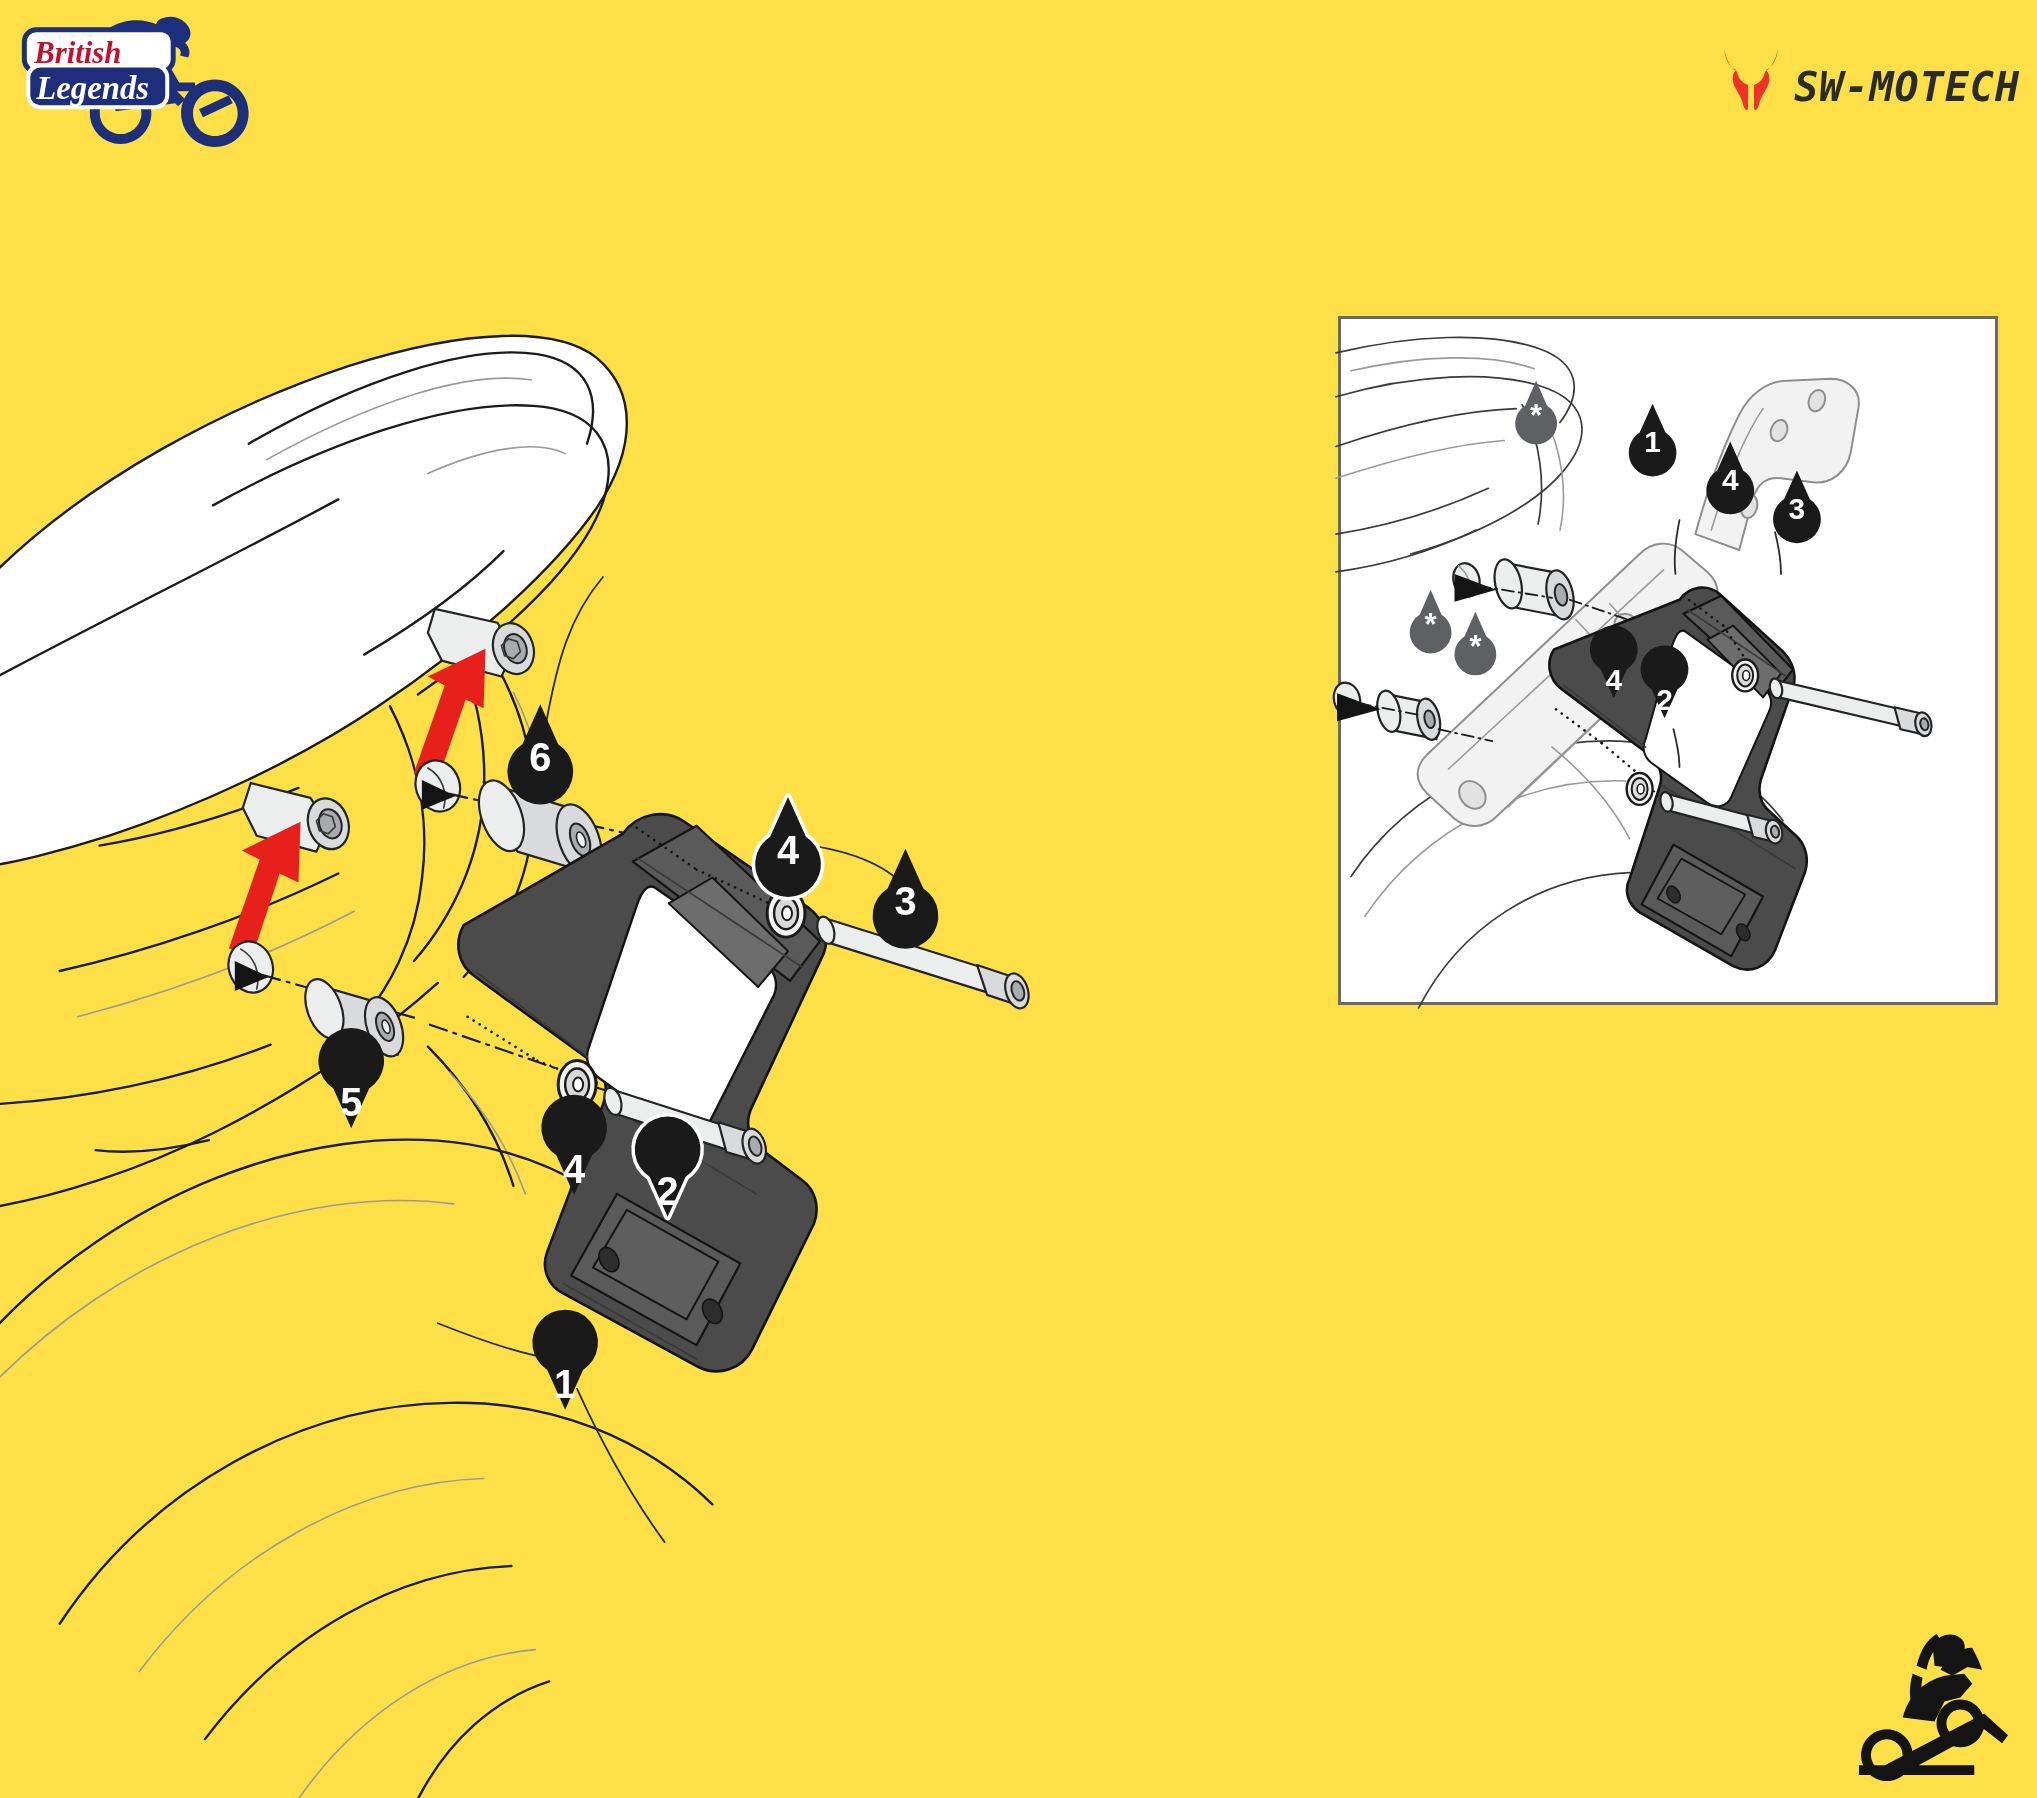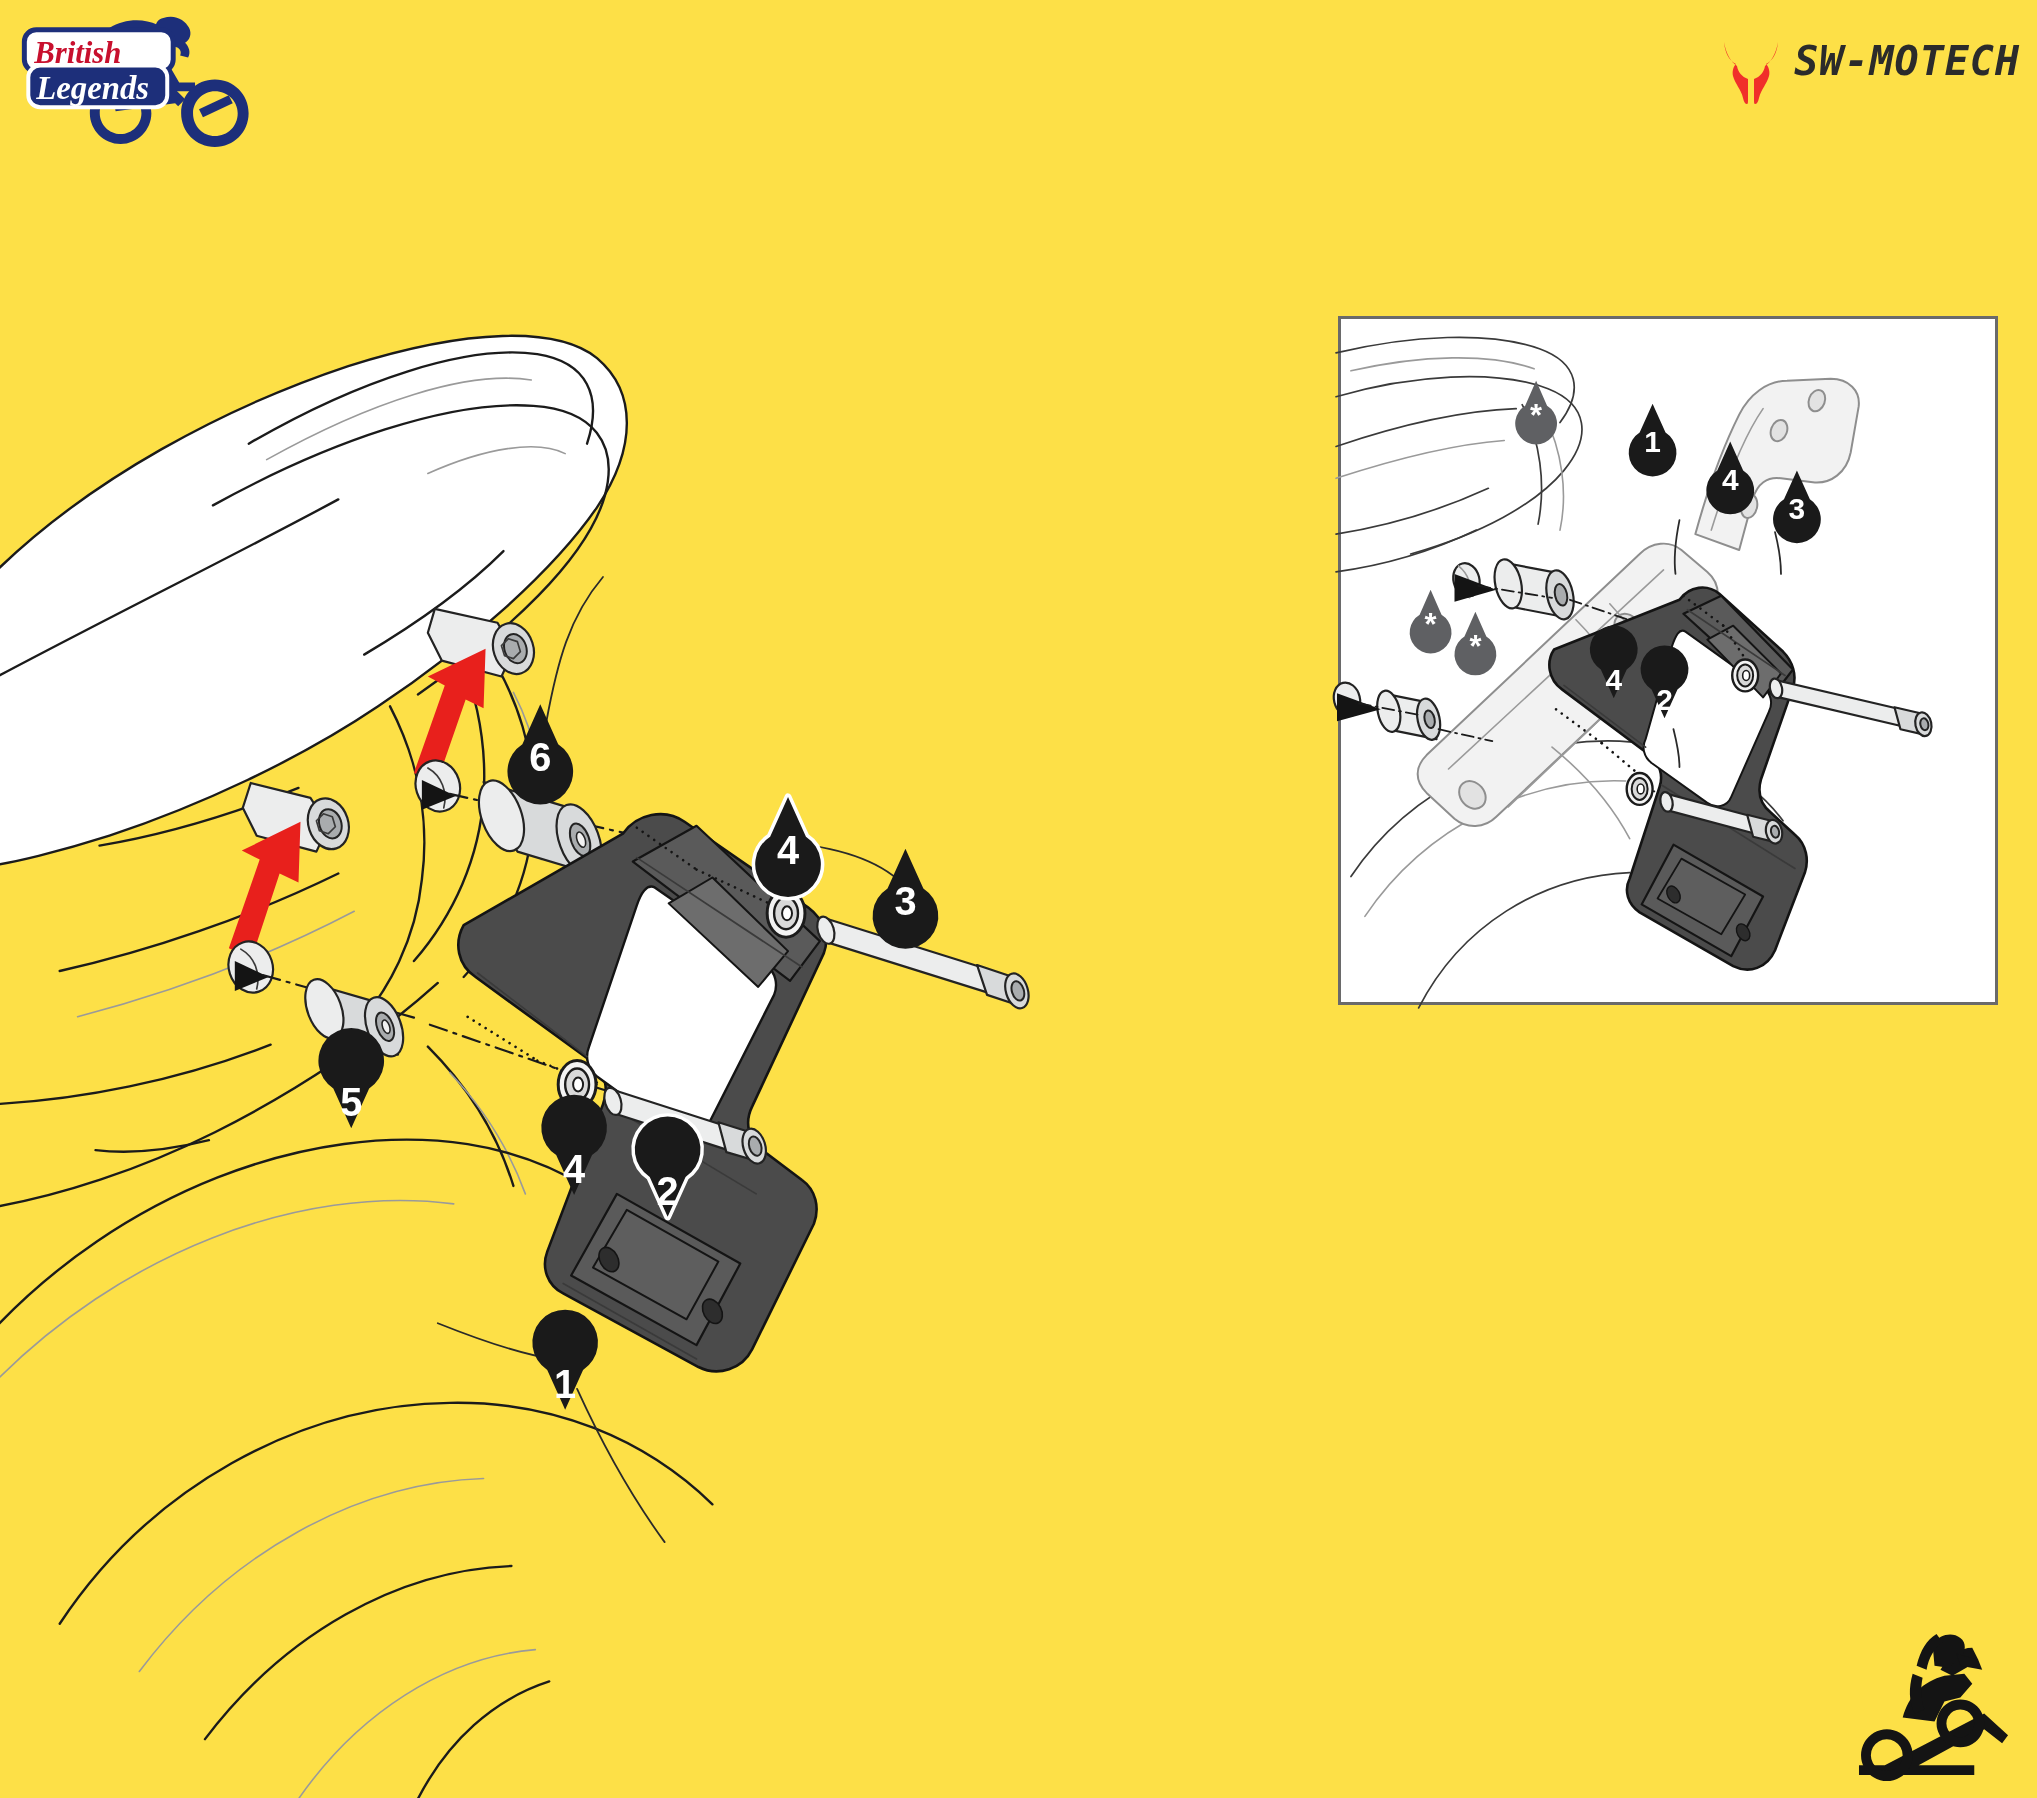--- a/index.html
+++ b/index.html
@@ -5,21 +5,21 @@
 <style>
   html,body{margin:0;padding:0;background:#ffffff;}
   body{
     width:2038px;height:1799px;position:relative;overflow:hidden;
     font-family:"Liberation Sans","DejaVu Sans",sans-serif;
   }
   .page{position:absolute;inset:0;background:#fde047;}
 
   
   #brand-logo{position:absolute;left:14px;top:6px;width:239px;height:129px;}
-  #vendor-logo{position:absolute;right:18px;top:38px;height:72px;display:flex;align-items:flex-start;gap:12px;}
+  #vendor-logo{position:absolute;right:18px;top:38px;height:72px;display:flex;align-items:flex-end;gap:12px;}
   #vendor-bull{width:62px;height:66px;}
   #vendor-wordmark{
     font-family:"DejaVu Sans Mono","Liberation Mono",monospace;
     font-size:40px;font-weight:700;font-style:italic;letter-spacing:1px;
     color:#2b2b2b;white-space:nowrap;
   }
 
   
   #main-illustration{position:absolute;left:0;top:149px;width:1393px;height:1650px;}
   #inset-panel{

